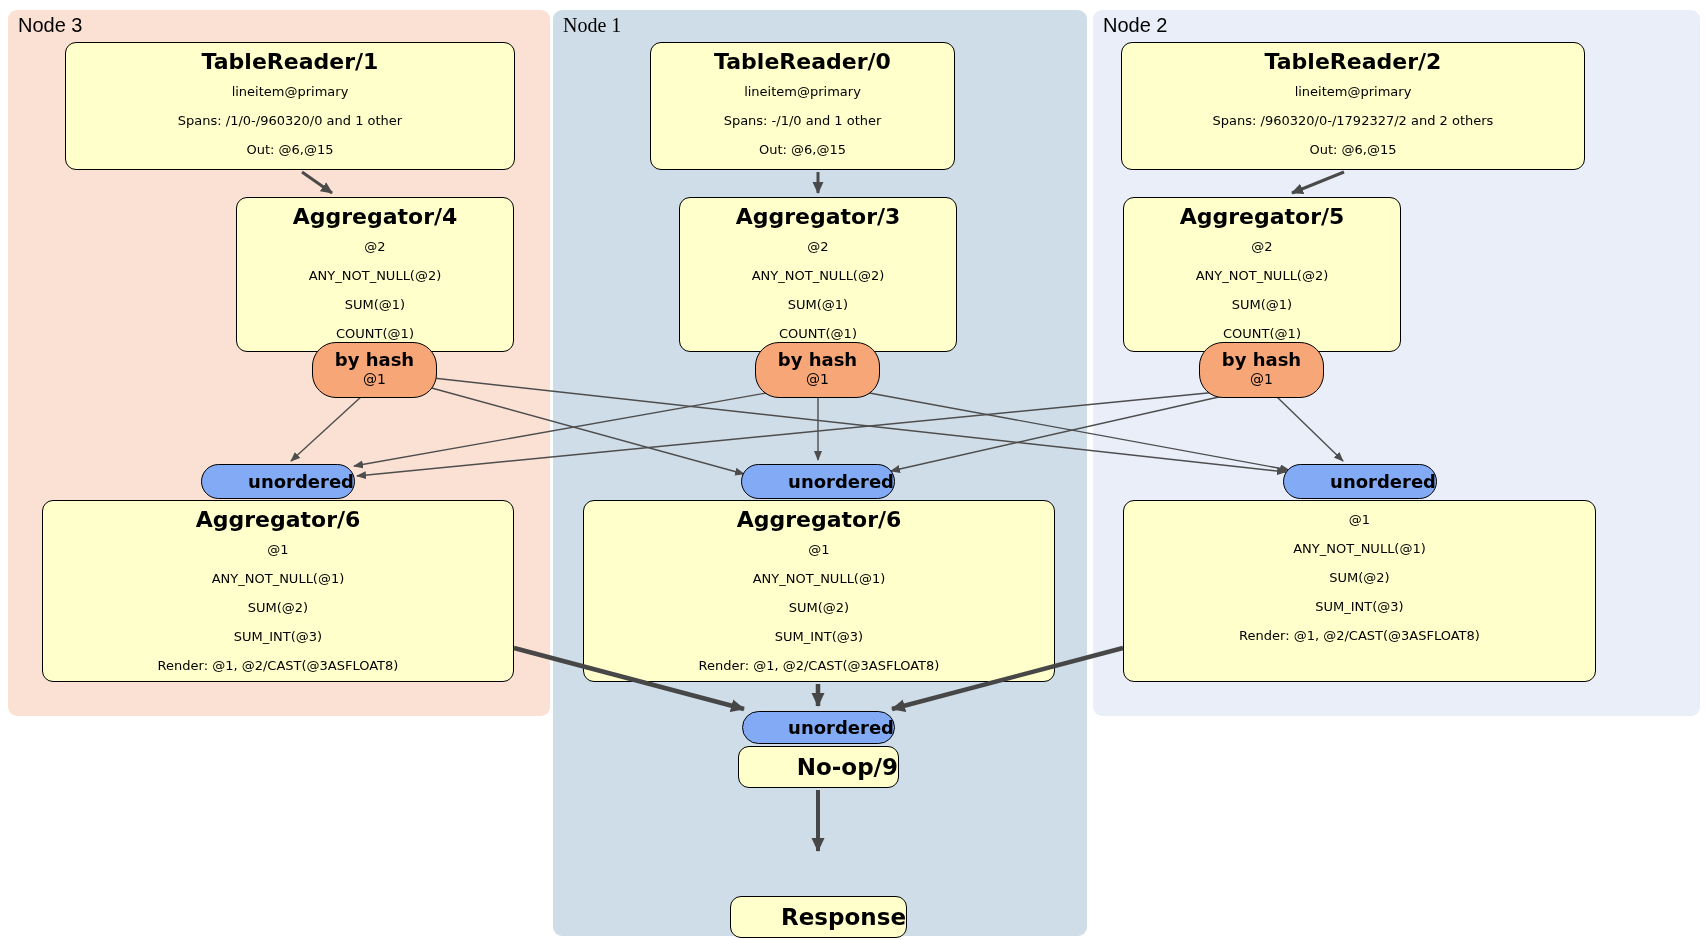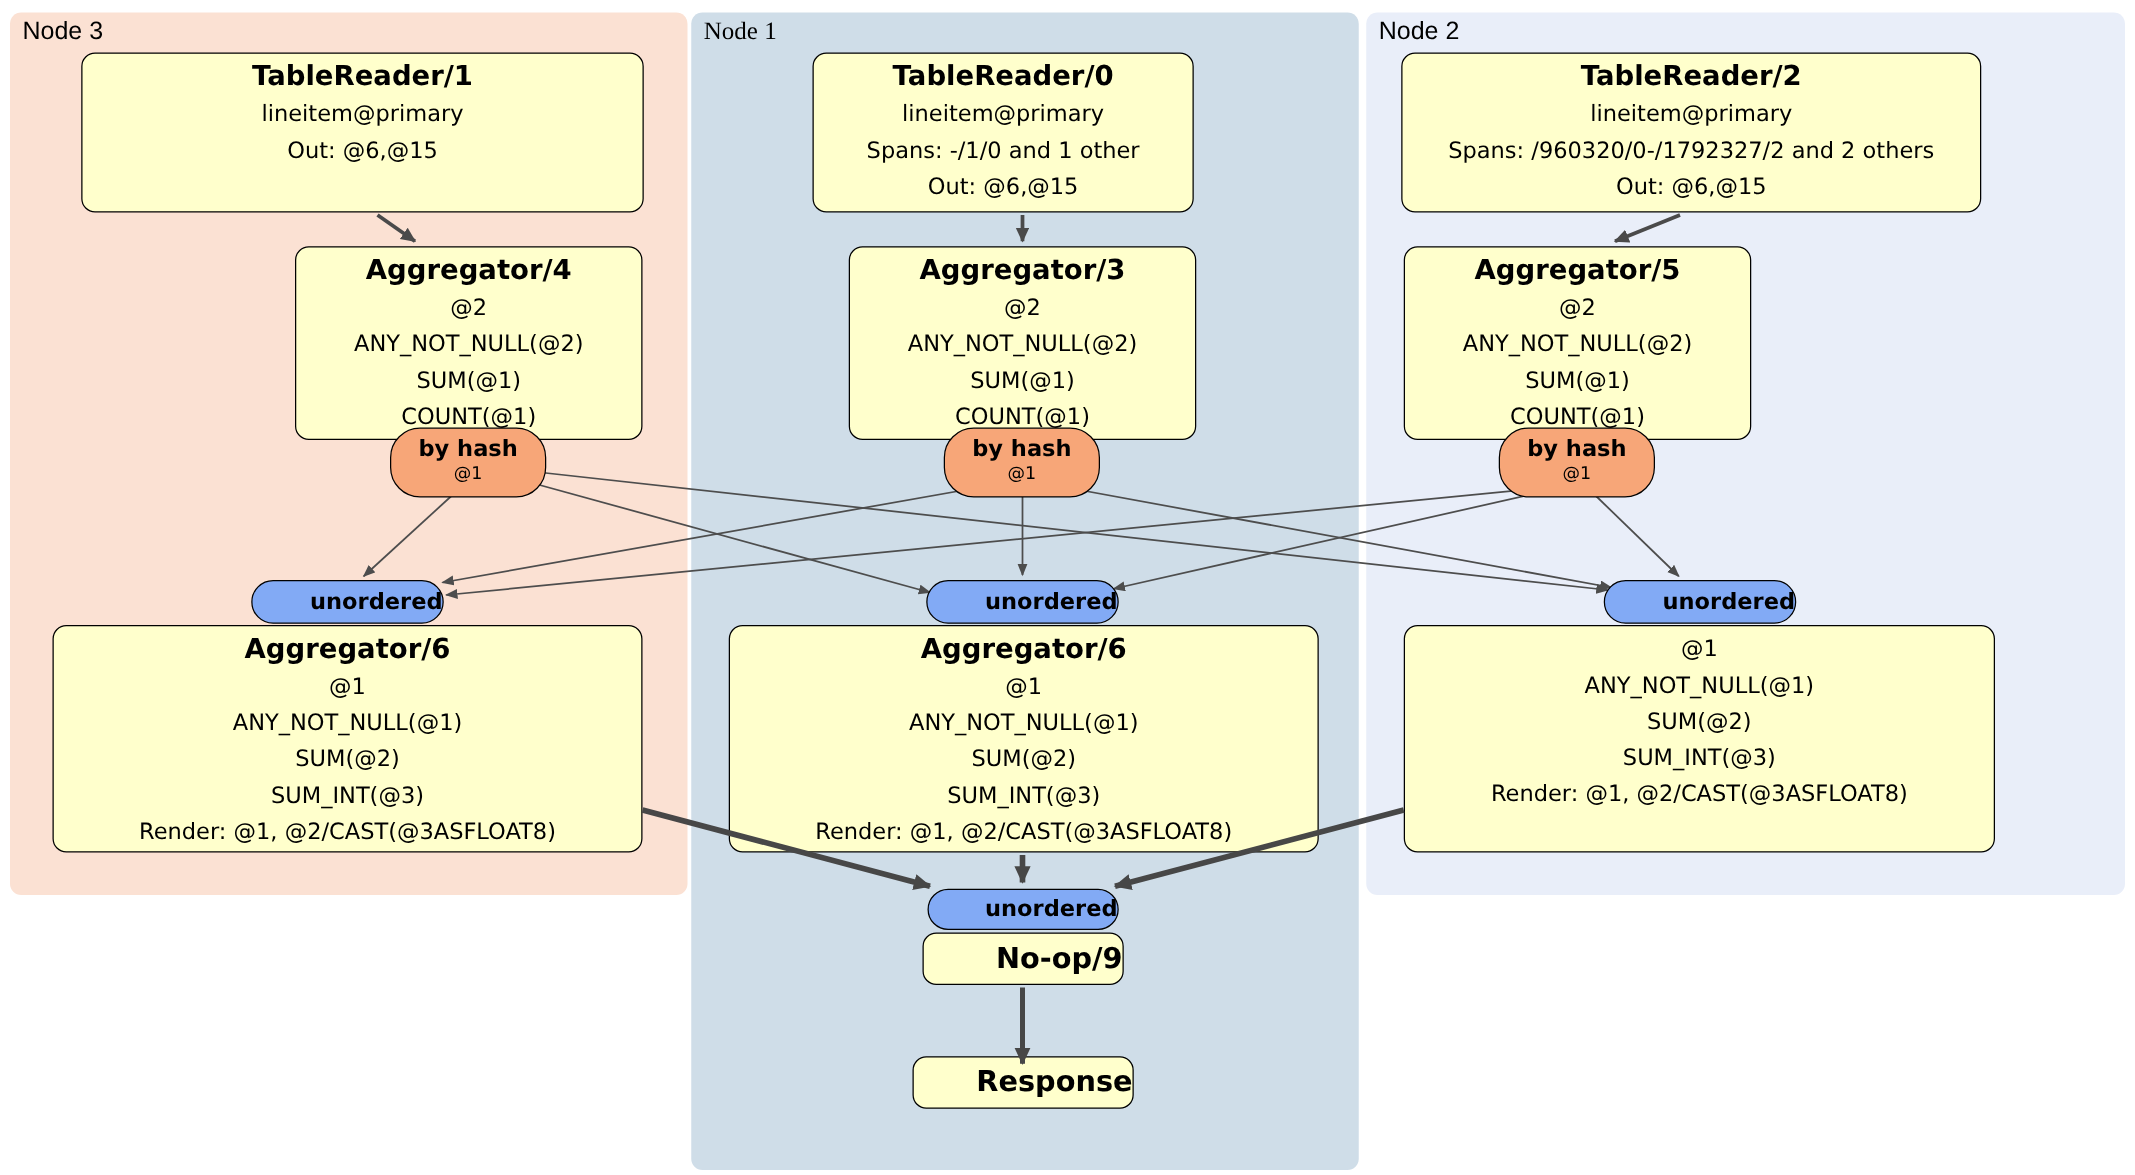--- a/index.html
+++ b/index.html
@@ -14,21 +14,21 @@
     position:absolute; font-family:"Liberation Sans", sans-serif;
     font-size:20px; color:#000; z-index:5;
   }
   .proc {
     position:absolute; background:var(--box-fill,#ffffcc);
     border:1.6px solid var(--box-border,#000);
     border-radius:11px; box-sizing:border-box; text-align:center;
     z-index:1; padding-top:4px;
   }
   .proc-title { font-weight:bold; font-size:22px; line-height:30px; white-space:nowrap; }
-  .proc-line  { font-size:18px; line-height:29px; white-space:nowrap; }
+  .proc-line  { font-size:13px; line-height:29px; white-space:nowrap; }
   .terminal {
     display:flex; align-items:center; justify-content:flex-end; padding-top:0;
   }
   .terminal .proc-title { font-size:23px; }
   #edges { position:absolute; left:0; top:0; z-index:2; }
   .router {
     position:absolute; background:var(--router-fill,#f7a678);
     border:1.6px solid #000; border-radius:24px; box-sizing:border-box;
     text-align:center; z-index:3;
   }
@@ -54,20 +54,21 @@
   <div class="region" style="left:553px; top:10px; width:534px; height:926px; background:var(--region-node1);"></div>
   <div class="region" style="left:1093px; top:10px; width:607px; height:706px; background:var(--region-node2);"></div>
 
   <span class="region-label" style="left:18px; top:14px;">Node 3</span>
   <span class="region-label" style="left:563px; top:14px;font-family:Liberation Serif, serif;">Node 1</span>
   <span class="region-label" style="left:1103px; top:14px;">Node 2</span>
 
   <div class="proc" style="left:65px; top:42px; width:450px; height:128px;">
     <div class="proc-title">TableReader/1</div>
     <div class="proc-line">lineitem@primary</div>
+    <div class="proc-line">Spans: /1/0-/960320/0 and 1 other</div>
     <div class="proc-line">Out: @6,@15</div>
   </div>
 
   <div class="proc" style="left:650px; top:42px; width:305px; height:128px;">
     <div class="proc-title">TableReader/0</div>
     <div class="proc-line">lineitem@primary</div>
     <div class="proc-line">Spans: -/1/0 and 1 other</div>
     <div class="proc-line">Out: @6,@15</div>
   </div>
 
@@ -125,21 +126,21 @@
     <div class="proc-line">ANY_NOT_NULL(@1)</div>
     <div class="proc-line">SUM(@2)</div>
     <div class="proc-line">SUM_INT(@3)</div>
     <div class="proc-line">Render: @1, @2/CAST(@3ASFLOAT8)</div>
   </div>
 
   <div class="proc terminal" style="left:738px; top:746px; width:161px; height:42px;">
     <div class="proc-title">No-op/9</div>
   </div>
 
-  <div class="proc terminal" style="left:730px; top:845px; width:177px; height:42px;">
+  <div class="proc terminal" style="left:730px; top:896px; width:177px; height:42px;">
     <div class="proc-title">Response</div>
   </div>
 
   <svg id="edges" width="1708" height="940">
     <defs>
       <marker id="ah-small" markerUnits="userSpaceOnUse" markerWidth="11" markerHeight="9" refX="9" refY="4" orient="auto">
         <path d="M0,0 L10,4 L0,8 z" fill="#4d4d4d"></path>
       </marker>
       <marker id="ah-med" markerUnits="userSpaceOnUse" markerWidth="14" markerHeight="12" refX="11" refY="5.5" orient="auto">
         <path d="M0,0 L12,5.5 L0,11 z" fill="#4a4a4a"></path>

